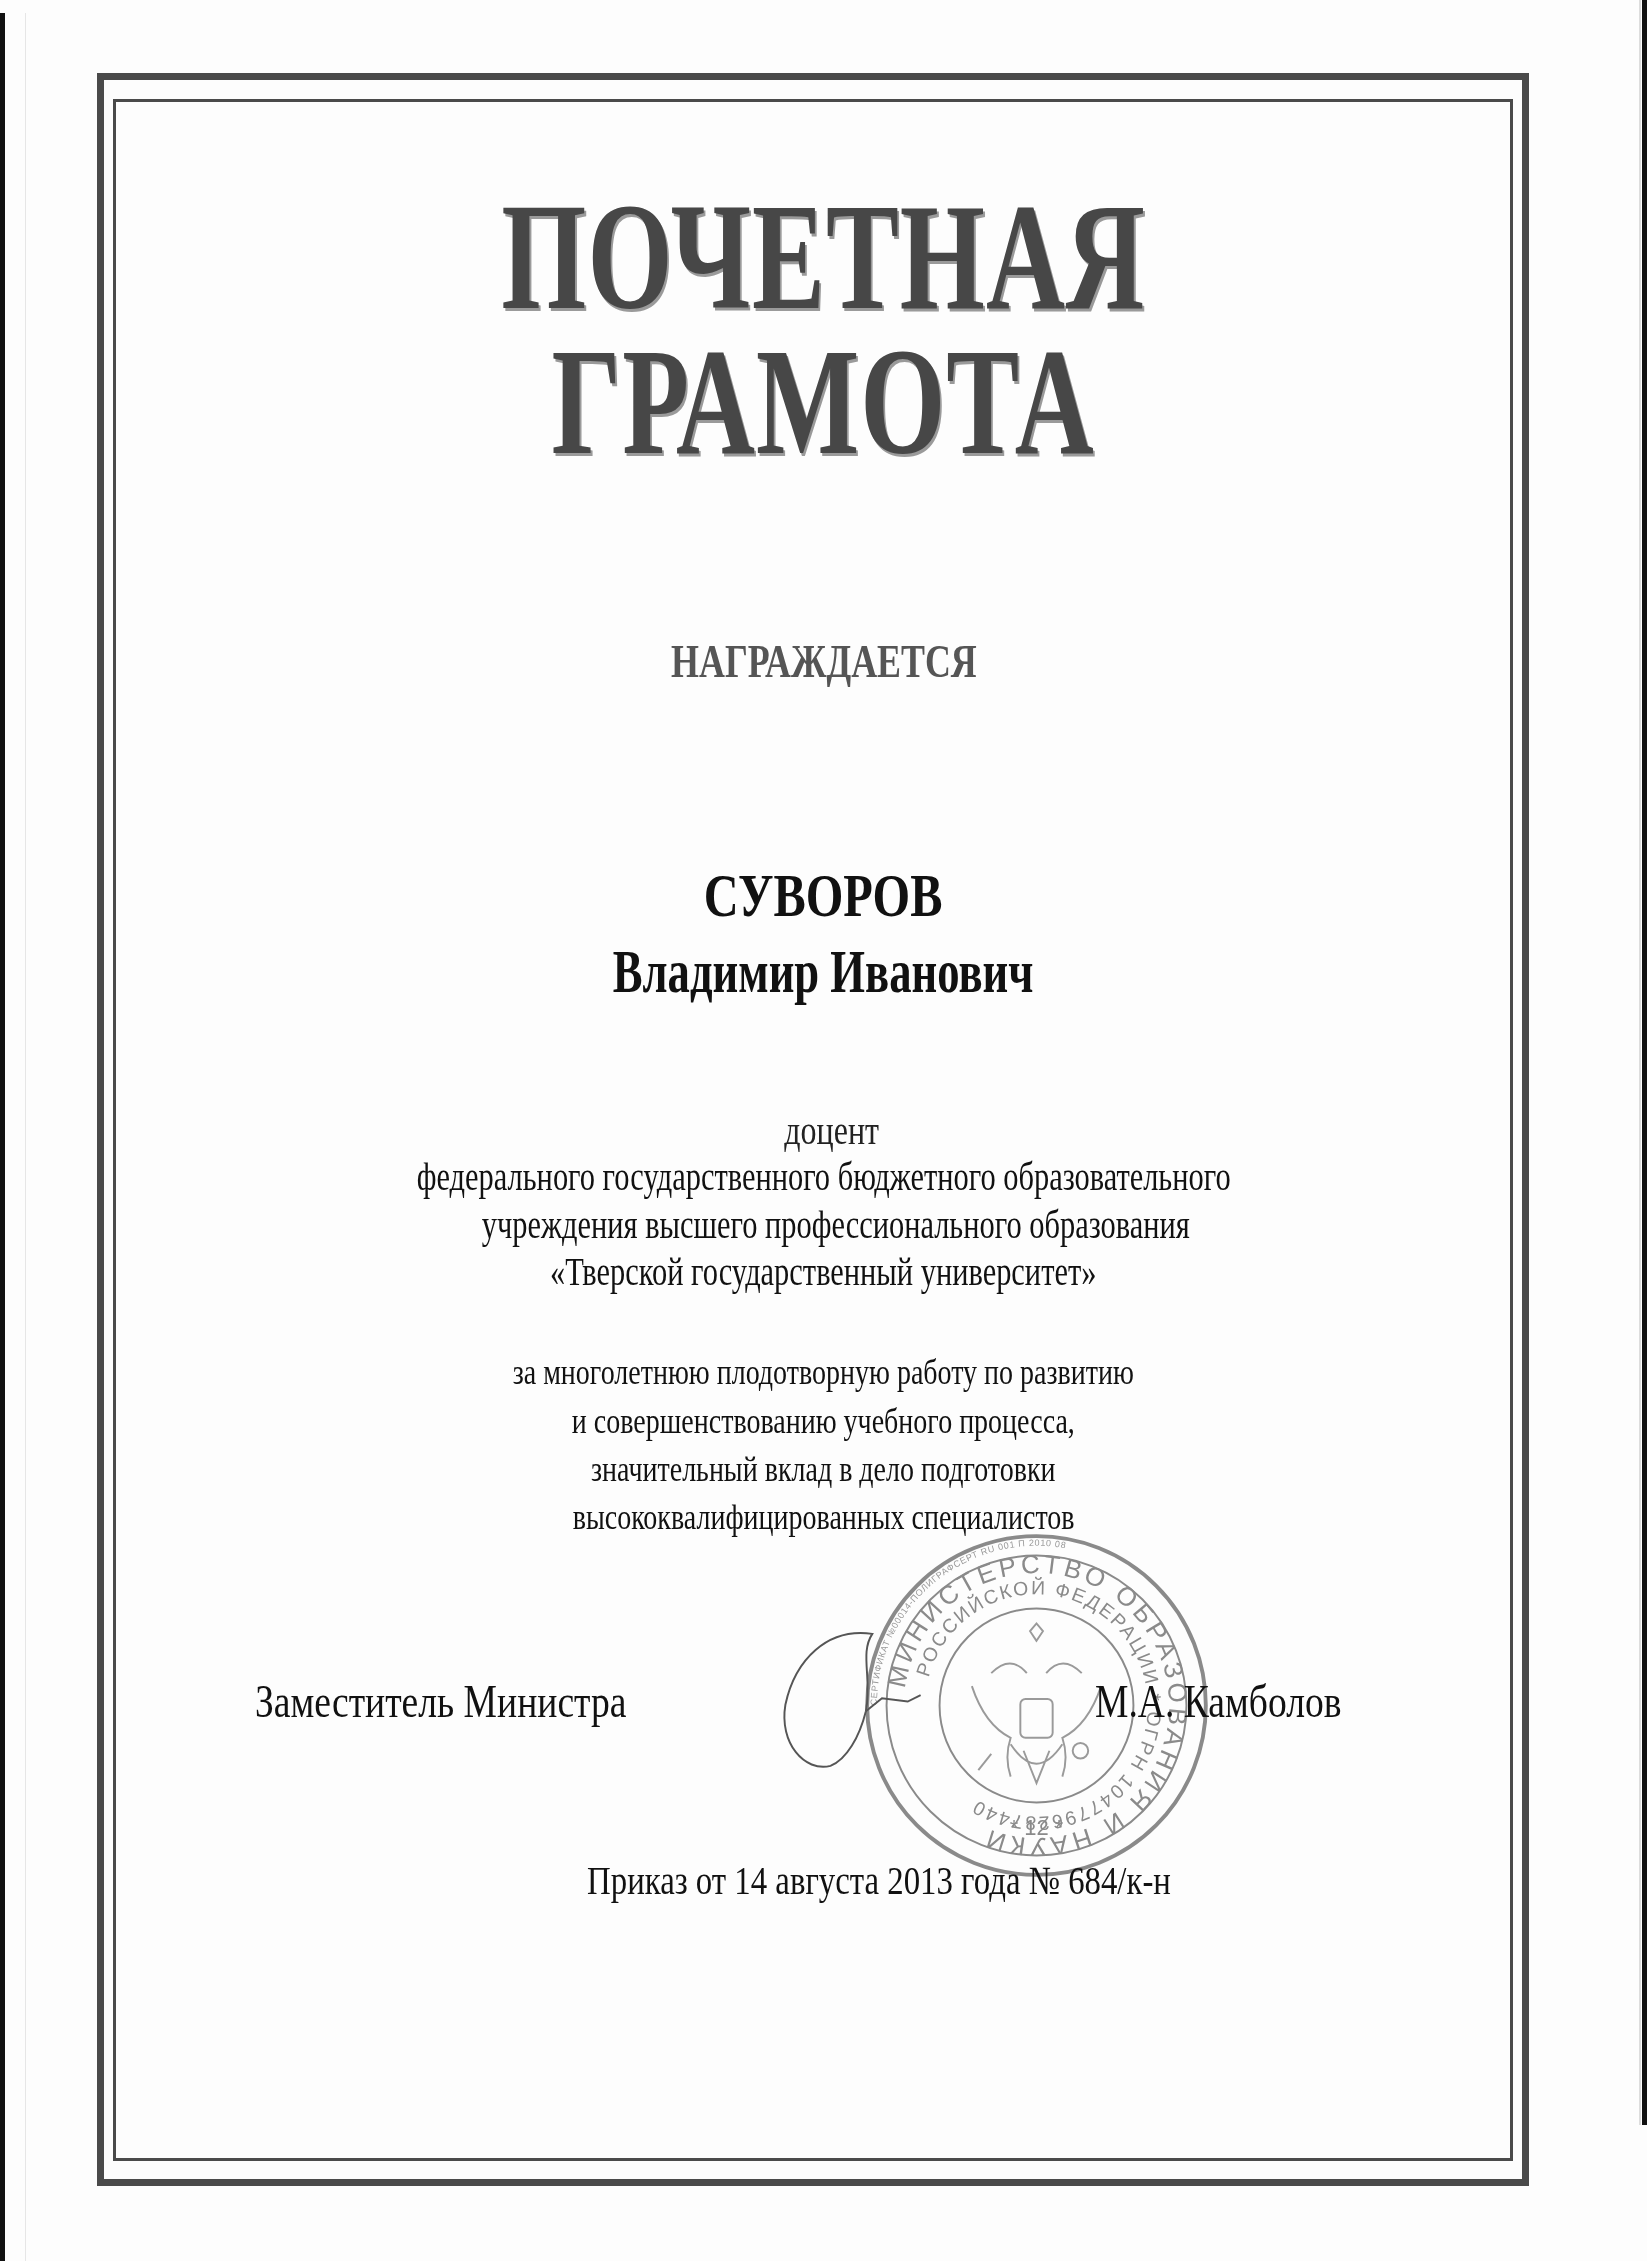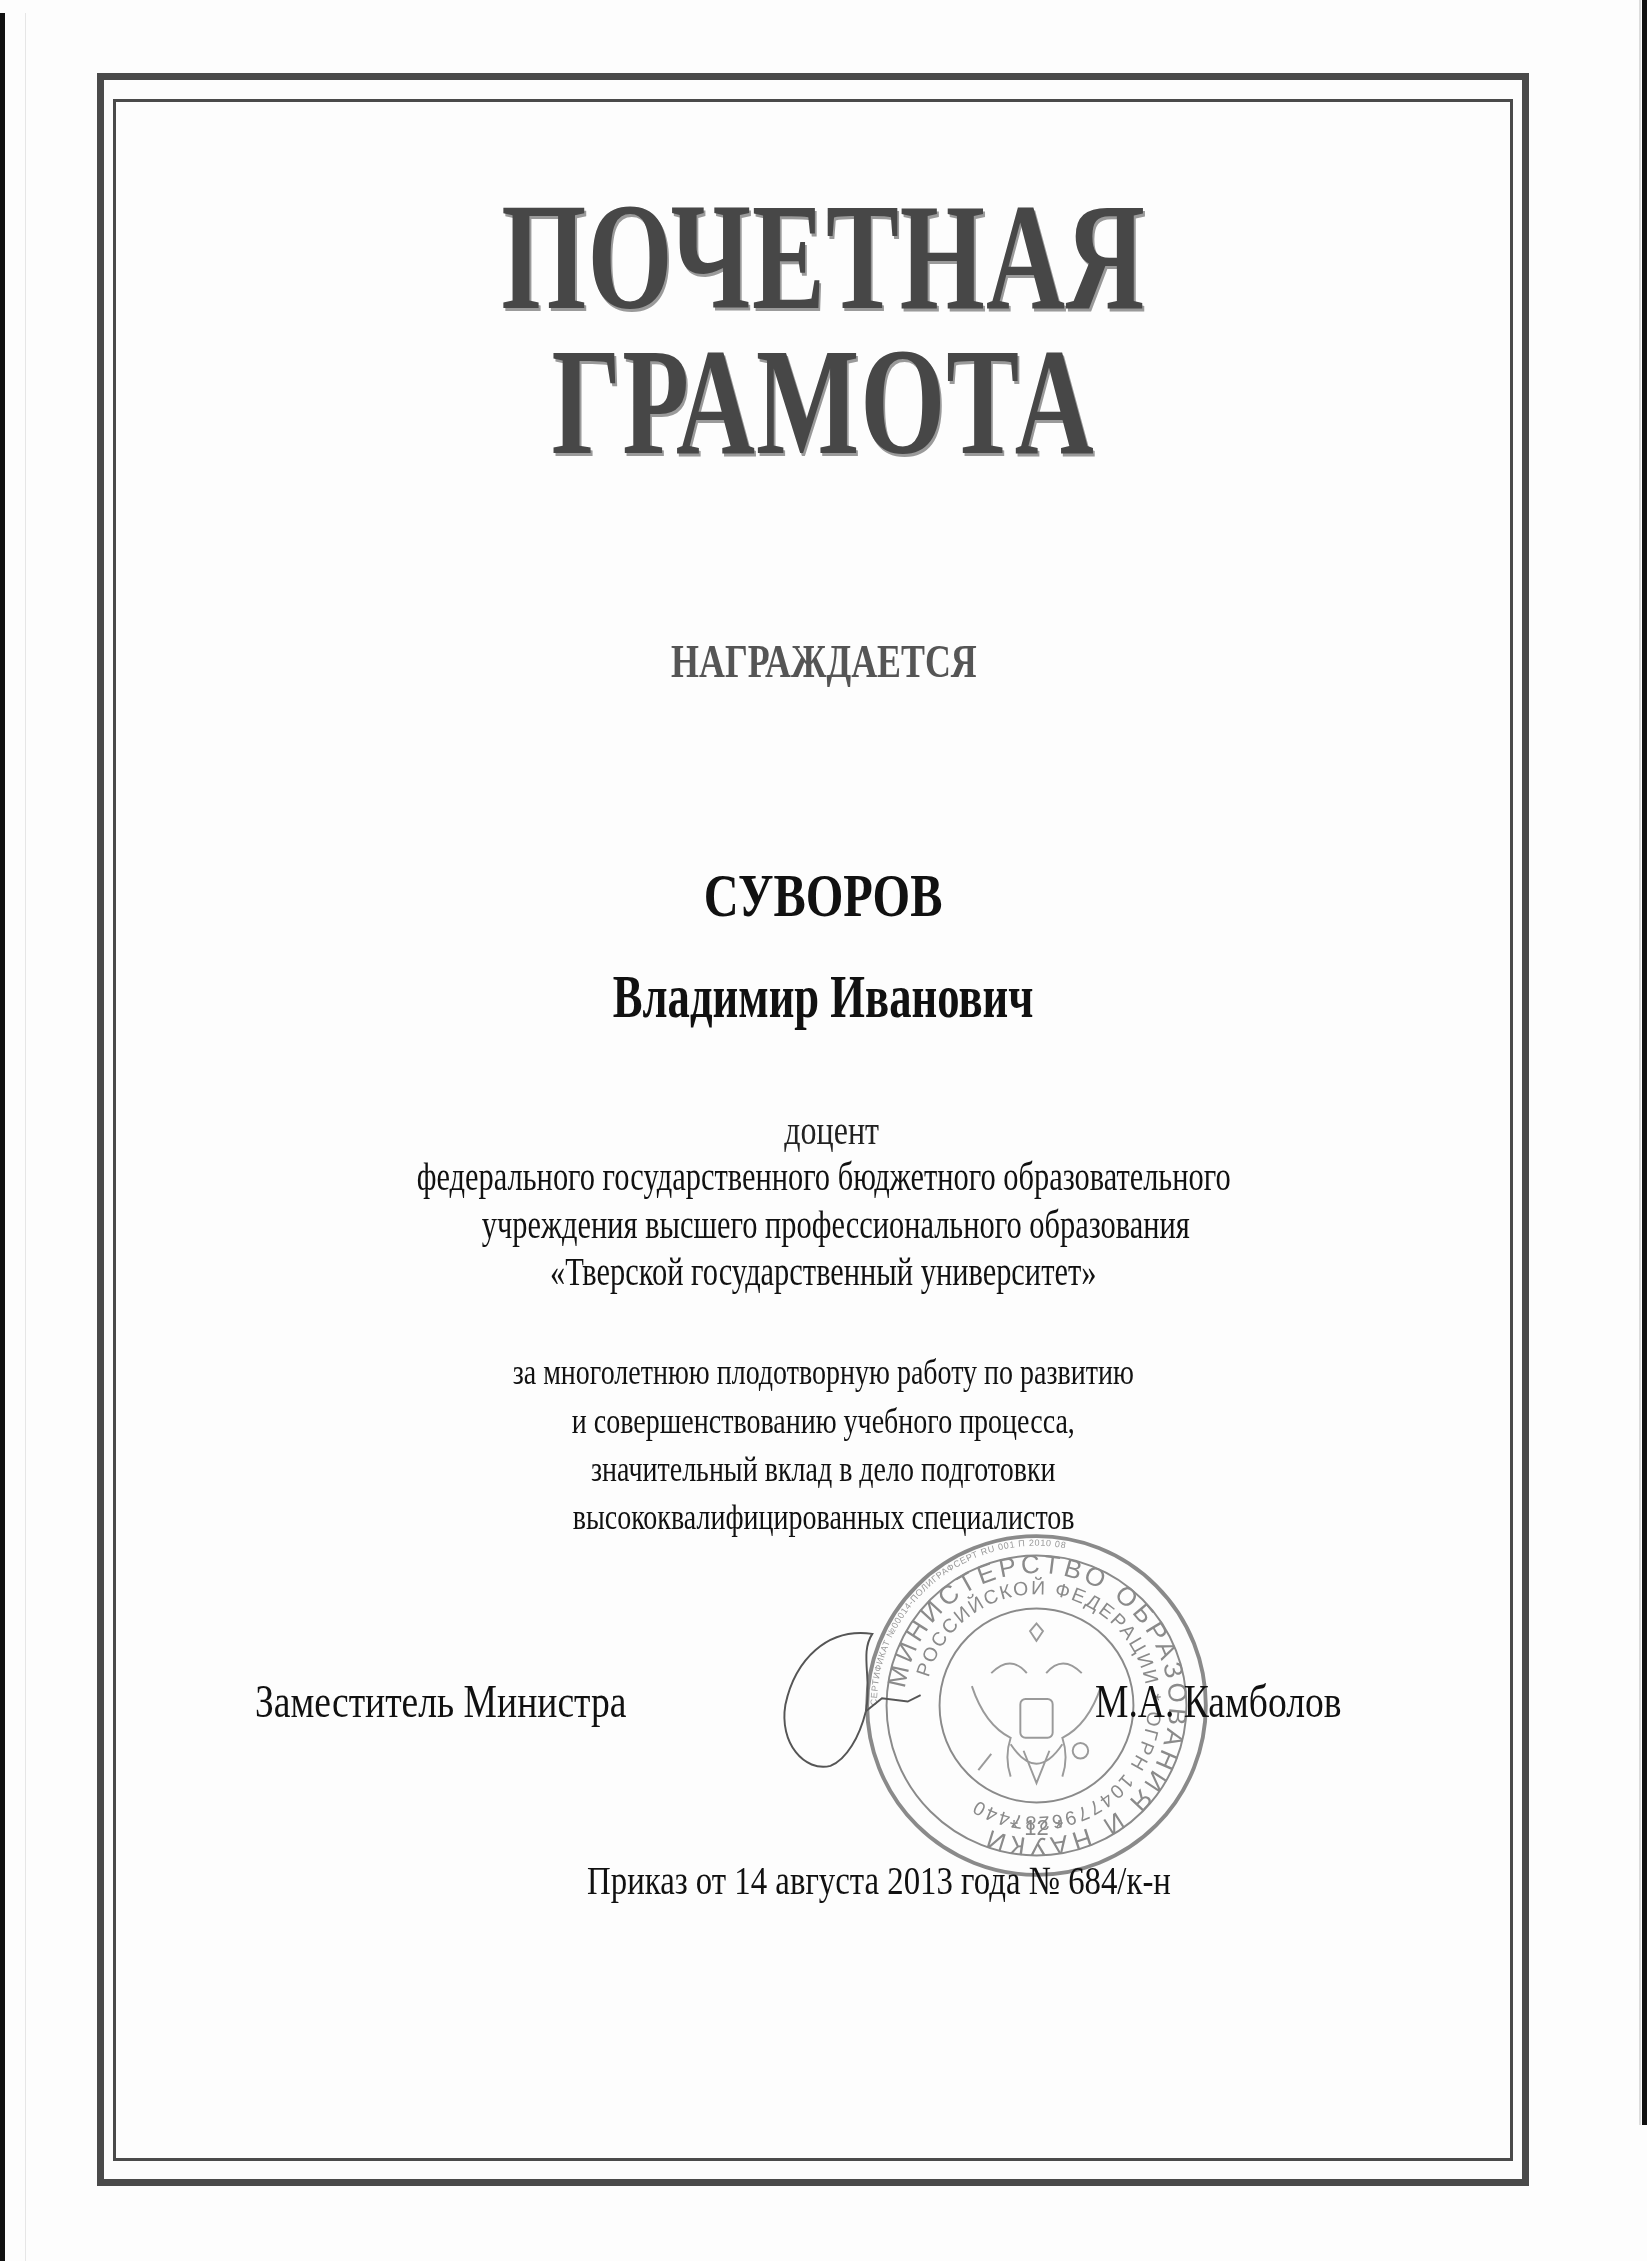--- a/index.html
+++ b/index.html
@@ -55,21 +55,21 @@
   <span>ГРАМОТА</span>
 </div>
 
 <div class="line awarded" style="top:639px;">
   <span>НАГРАЖДАЕТСЯ</span>
 </div>
 
 <div class="line surname" style="top:864px;">
   <span>СУВОРОВ</span>
 </div>
-<div class="line given" style="top:940px;margin-top:25px;">
+<div class="line given" style="top:940px;">
   <span>Владимир Иванович</span>
 </div>
 
 <div class="line position" style="top:1110px;padding-left:8px;">
   <span>доцент</span>
 </div>
 
 <div class="line inst" style="top:1157px;">
   <span>федерального государственного бюджетного образовательного</span>
 </div>

